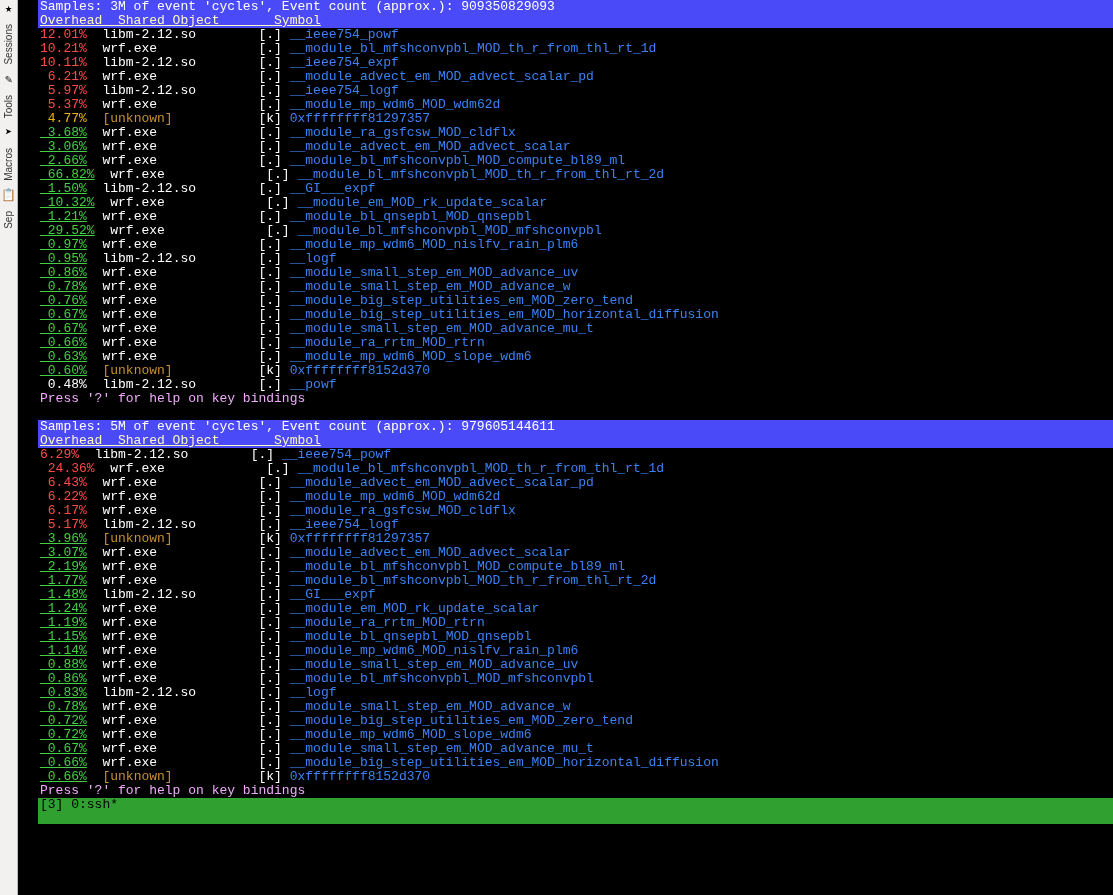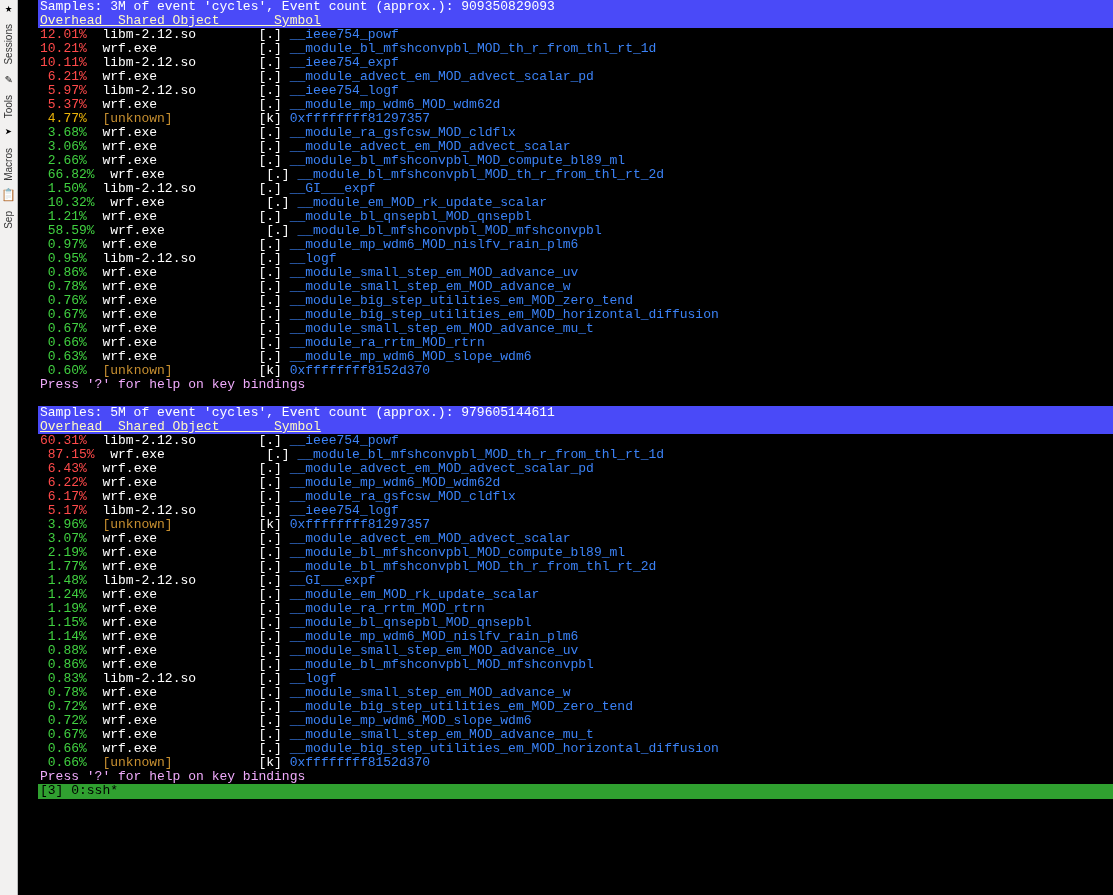--- a/index.html
+++ b/index.html
@@ -8,28 +8,28 @@
 .toolbar .tablabel { writing-mode:vertical-rl; transform:rotate(180deg); font-family:sans-serif; font-size:10px; color:#333; margin-top:2px; margin-bottom:2px; }
 .toolbar .ticon { width:14px; height:14px; display:flex; align-items:center; justify-content:center; font-size:12px; }
 .panes { position:absolute; left:18px; top:0; right:0; bottom:0; display:flex; flex-direction:column; background:#000;margin-left:20px; }
 .pane { flex:0 0 auto; }
 .hdr { background:#4a4af8; color:#fff; white-space:pre; padding:0 2px; }
 .cols { background:#4a4af8; color:#fef9c3; white-space:pre; padding:0 2px; text-decoration:underline; }
 .rows { background:#000; }
 .row { white-space:pre; padding:0 2px; }
 .pct-r { color:#ff4a4a; }
 .pct-o { color:#eab308; }
-.pct-g { color:#40d040; }
+.pct-g { color:#40d040;text-decoration:underline; }
 .pct-w { color:#ffffff; }
 .obj  { color:#ffffff; }
 .obj-unk { color:#c89030; }
 .sym  { color:#3b82f6; }
 .footer { color:#f0abfc; background:#000; padding:0 2px; white-space:pre; }
 .gap { height:14px; background:#000; }
-.status { background:#30a030; color:#000; padding:0 2px; white-space:pre; height:15px; }
+.status { background:#30a030; color:#000; padding:0 2px; white-space:pre; height:26px; }
 </style>
 </head>
 <body>
 
 <div class="toolbar">
   <span class="ticon">★</span>
   <span class="tablabel">Sessions</span>
   <span class="ticon">✎</span>
   <span class="tablabel">Tools</span>
   <span class="ticon">➤</span>
@@ -51,43 +51,44 @@
         <div class="row"><span class="pct-r"> 5.97%</span><span class="obj">  </span><span class="obj">libm-2.12.so        </span><span class="obj">[.] </span><span class="sym">__ieee754_logf</span></div>
         <div class="row"><span class="pct-r"> 5.37%</span><span class="obj">  </span><span class="obj">wrf.exe             </span><span class="obj">[.] </span><span class="sym">__module_mp_wdm6_MOD_wdm62d</span></div>
         <div class="row"><span class="pct-o"> 4.77%</span><span class="obj">  </span><span class="obj-unk">[unknown]           </span><span class="obj">[k] </span><span class="sym">0xffffffff81297357</span></div>
         <div class="row"><span class="pct-g"> 3.68%</span><span class="obj">  </span><span class="obj">wrf.exe             </span><span class="obj">[.] </span><span class="sym">__module_ra_gsfcsw_MOD_cldflx</span></div>
         <div class="row"><span class="pct-g"> 3.06%</span><span class="obj">  </span><span class="obj">wrf.exe             </span><span class="obj">[.] </span><span class="sym">__module_advect_em_MOD_advect_scalar</span></div>
         <div class="row"><span class="pct-g"> 2.66%</span><span class="obj">  </span><span class="obj">wrf.exe             </span><span class="obj">[.] </span><span class="sym">__module_bl_mfshconvpbl_MOD_compute_bl89_ml</span></div>
         <div class="row"><span class="pct-g"> 66.82%</span><span class="obj">  </span><span class="obj">wrf.exe             </span><span class="obj">[.] </span><span class="sym">__module_bl_mfshconvpbl_MOD_th_r_from_thl_rt_2d</span></div>
         <div class="row"><span class="pct-g"> 1.50%</span><span class="obj">  </span><span class="obj">libm-2.12.so        </span><span class="obj">[.] </span><span class="sym">__GI___expf</span></div>
         <div class="row"><span class="pct-g"> 10.32%</span><span class="obj">  </span><span class="obj">wrf.exe             </span><span class="obj">[.] </span><span class="sym">__module_em_MOD_rk_update_scalar</span></div>
         <div class="row"><span class="pct-g"> 1.21%</span><span class="obj">  </span><span class="obj">wrf.exe             </span><span class="obj">[.] </span><span class="sym">__module_bl_qnsepbl_MOD_qnsepbl</span></div>
-        <div class="row"><span class="pct-g"> 58.59%</span><span class="obj">  </span><span class="obj">wrf.exe             </span><span class="obj">[.] </span><span class="sym">__module_bl_mfshconvpbl_MOD_mfshconvpbl</span></div>
+        <div class="row"><span class="pct-g"> 29.52%</span><span class="obj">  </span><span class="obj">wrf.exe             </span><span class="obj">[.] </span><span class="sym">__module_bl_mfshconvpbl_MOD_mfshconvpbl</span></div>
         <div class="row"><span class="pct-g"> 0.97%</span><span class="obj">  </span><span class="obj">wrf.exe             </span><span class="obj">[.] </span><span class="sym">__module_mp_wdm6_MOD_nislfv_rain_plm6</span></div>
         <div class="row"><span class="pct-g"> 0.95%</span><span class="obj">  </span><span class="obj">libm-2.12.so        </span><span class="obj">[.] </span><span class="sym">__logf</span></div>
         <div class="row"><span class="pct-g"> 0.86%</span><span class="obj">  </span><span class="obj">wrf.exe             </span><span class="obj">[.] </span><span class="sym">__module_small_step_em_MOD_advance_uv</span></div>
         <div class="row"><span class="pct-g"> 0.78%</span><span class="obj">  </span><span class="obj">wrf.exe             </span><span class="obj">[.] </span><span class="sym">__module_small_step_em_MOD_advance_w</span></div>
         <div class="row"><span class="pct-g"> 0.76%</span><span class="obj">  </span><span class="obj">wrf.exe             </span><span class="obj">[.] </span><span class="sym">__module_big_step_utilities_em_MOD_zero_tend</span></div>
         <div class="row"><span class="pct-g"> 0.67%</span><span class="obj">  </span><span class="obj">wrf.exe             </span><span class="obj">[.] </span><span class="sym">__module_big_step_utilities_em_MOD_horizontal_diffusion</span></div>
         <div class="row"><span class="pct-g"> 0.67%</span><span class="obj">  </span><span class="obj">wrf.exe             </span><span class="obj">[.] </span><span class="sym">__module_small_step_em_MOD_advance_mu_t</span></div>
         <div class="row"><span class="pct-g"> 0.66%</span><span class="obj">  </span><span class="obj">wrf.exe             </span><span class="obj">[.] </span><span class="sym">__module_ra_rrtm_MOD_rtrn</span></div>
         <div class="row"><span class="pct-g"> 0.63%</span><span class="obj">  </span><span class="obj">wrf.exe             </span><span class="obj">[.] </span><span class="sym">__module_mp_wdm6_MOD_slope_wdm6</span></div>
         <div class="row"><span class="pct-g"> 0.60%</span><span class="obj">  </span><span class="obj-unk">[unknown]           </span><span class="obj">[k] </span><span class="sym">0xffffffff8152d370</span></div>
+        <div class="row"><span class="pct-w"> 0.48%</span><span class="obj">  </span><span class="obj">libm-2.12.so        </span><span class="obj">[.] </span><span class="sym">__powf</span></div>
       </div>
     <div class="footer">Press '?' for help on key bindings</div>
   </div>
 
   <div class="gap"></div>
 
   <div class="pane">
     <div class="hdr">Samples: 5M of event 'cycles', Event count (approx.): 979605144611</div>
     <div class="cols">Overhead  Shared Object       Symbol</div>
     <div class="rows" id="rows-bottom">
-        <div class="row"><span class="pct-r">60.31%</span><span class="obj">  </span><span class="obj">libm-2.12.so        </span><span class="obj">[.] </span><span class="sym">__ieee754_powf</span></div>
-        <div class="row"><span class="pct-r"> 87.15%</span><span class="obj">  </span><span class="obj">wrf.exe             </span><span class="obj">[.] </span><span class="sym">__module_bl_mfshconvpbl_MOD_th_r_from_thl_rt_1d</span></div>
+        <div class="row"><span class="pct-r">6.29%</span><span class="obj">  </span><span class="obj">libm-2.12.so        </span><span class="obj">[.] </span><span class="sym">__ieee754_powf</span></div>
+        <div class="row"><span class="pct-r"> 24.36%</span><span class="obj">  </span><span class="obj">wrf.exe             </span><span class="obj">[.] </span><span class="sym">__module_bl_mfshconvpbl_MOD_th_r_from_thl_rt_1d</span></div>
         <div class="row"><span class="pct-r"> 6.43%</span><span class="obj">  </span><span class="obj">wrf.exe             </span><span class="obj">[.] </span><span class="sym">__module_advect_em_MOD_advect_scalar_pd</span></div>
         <div class="row"><span class="pct-r"> 6.22%</span><span class="obj">  </span><span class="obj">wrf.exe             </span><span class="obj">[.] </span><span class="sym">__module_mp_wdm6_MOD_wdm62d</span></div>
         <div class="row"><span class="pct-r"> 6.17%</span><span class="obj">  </span><span class="obj">wrf.exe             </span><span class="obj">[.] </span><span class="sym">__module_ra_gsfcsw_MOD_cldflx</span></div>
         <div class="row"><span class="pct-r"> 5.17%</span><span class="obj">  </span><span class="obj">libm-2.12.so        </span><span class="obj">[.] </span><span class="sym">__ieee754_logf</span></div>
         <div class="row"><span class="pct-g"> 3.96%</span><span class="obj">  </span><span class="obj-unk">[unknown]           </span><span class="obj">[k] </span><span class="sym">0xffffffff81297357</span></div>
         <div class="row"><span class="pct-g"> 3.07%</span><span class="obj">  </span><span class="obj">wrf.exe             </span><span class="obj">[.] </span><span class="sym">__module_advect_em_MOD_advect_scalar</span></div>
         <div class="row"><span class="pct-g"> 2.19%</span><span class="obj">  </span><span class="obj">wrf.exe             </span><span class="obj">[.] </span><span class="sym">__module_bl_mfshconvpbl_MOD_compute_bl89_ml</span></div>
         <div class="row"><span class="pct-g"> 1.77%</span><span class="obj">  </span><span class="obj">wrf.exe             </span><span class="obj">[.] </span><span class="sym">__module_bl_mfshconvpbl_MOD_th_r_from_thl_rt_2d</span></div>
         <div class="row"><span class="pct-g"> 1.48%</span><span class="obj">  </span><span class="obj">libm-2.12.so        </span><span class="obj">[.] </span><span class="sym">__GI___expf</span></div>
         <div class="row"><span class="pct-g"> 1.24%</span><span class="obj">  </span><span class="obj">wrf.exe             </span><span class="obj">[.] </span><span class="sym">__module_em_MOD_rk_update_scalar</span></div>

